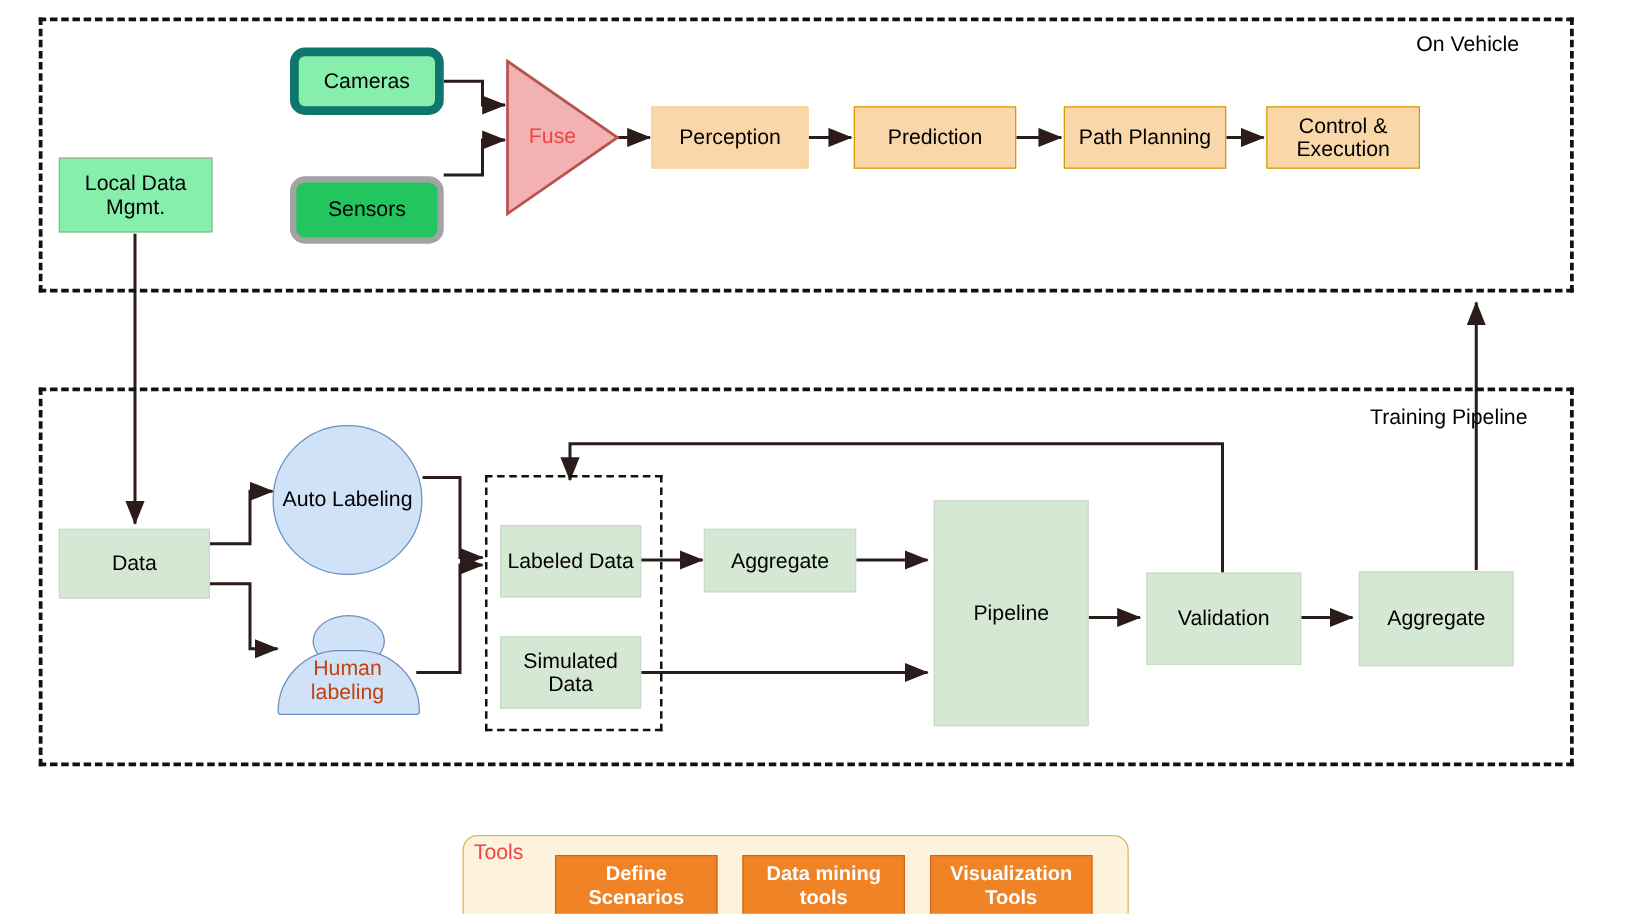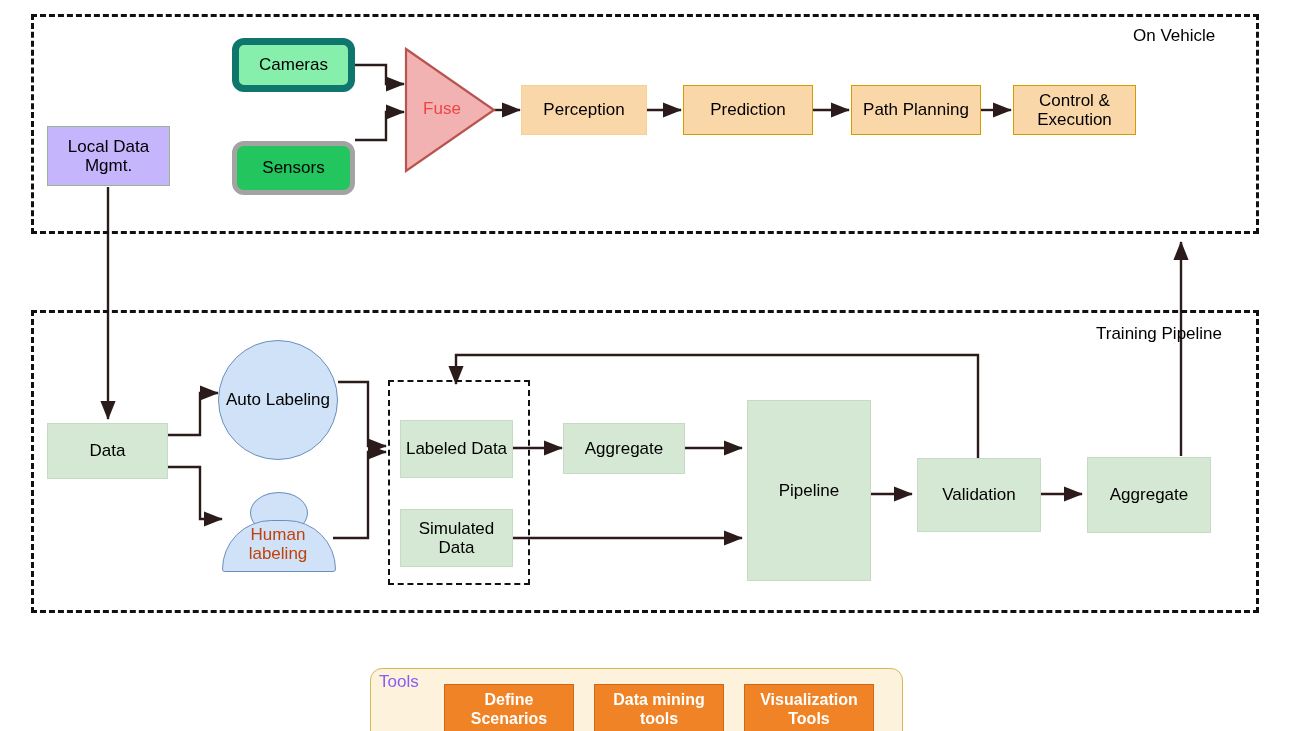--- a/index.html
+++ b/index.html
@@ -9,41 +9,41 @@
   svg#wires{position:absolute;left:0;top:0;width:1300px;height:731px;pointer-events:none;}
 
   .grp{position:absolute;border:3px dashed #111111;box-sizing:border-box;background:transparent;}
   .grp-label{position:absolute;font-weight:normal;font-size:17px;color:#000;white-space:nowrap;}
 
   .innergrp{position:absolute;border:2px dashed #111111;box-sizing:border-box;}
 
   .node{position:absolute;box-sizing:border-box;display:flex;align-items:center;
         justify-content:center;text-align:center;line-height:1.12;color:#000;font-size:17px;}
 
-  .n-green{background:#c4b5fd;border:1px solid #9ab48f;}
+  .n-green{background:#86efac;border:1px solid #9ab48f;}
   .n-green-nb{background:#d5e8d4;border:1px solid rgba(154,180,143,0.25);}
   .n-orange{background:#fad7a9;border:1px solid #d79b00;}
   .n-orange-nb{background:#fad7a9;border:1px solid rgba(215,155,0,0.12);}
   .n-gray{background:#86efac;border:7px solid #0f766e;border-radius:12px;}
   .n-cream{background:#22c55e;border:5px solid #a3a3a3;border-radius:12px;margin-top:28px;}
   .n-blue{background:#cfe2f7;border:1px solid #6c8ebf;}
 
   .circle{border-radius:50%;}
 
   .person{position:absolute;}
   .person .head{position:absolute;background:#cfe2f7;border:1px solid #6c8ebf;border-radius:50%;}
   .person .body{position:absolute;background:#cfe2f7;border:1px solid #6c8ebf;
                 border-radius:70px 70px 4px 4px;}
   .person .lbl{position:absolute;width:100%;text-align:center;font-size:17px;color:#c2410c;line-height:1.12;z-index:3;}
 
   .tri{position:absolute;}
   .tri .lbl{position:absolute;width:100%;text-align:center;font-size:17px;color:#ef4444;z-index:3;}
 
   .toolsbox{position:absolute;background:#fdf3dd;border:1px solid #d6b656;border-radius:12px;box-sizing:border-box;}
-  .toolslabel{position:absolute;font-size:17px;color:#8b5cf6;}
+  .toolslabel{position:absolute;font-size:17px;color:#ef4444;}
   .toolbtn{position:absolute;background:#f08326;border:1px solid #d1661a;box-sizing:border-box;
            display:flex;align-items:flex-start;justify-content:center;text-align:center;
            color:#ffffff;font-size:16px;font-weight:bold;line-height:1.18;padding-top:6px;}
 </style>
 </head>
 <body>
 
 <div id="stage">
 
   <svg id="wires" viewBox="0 0 1300 731">

